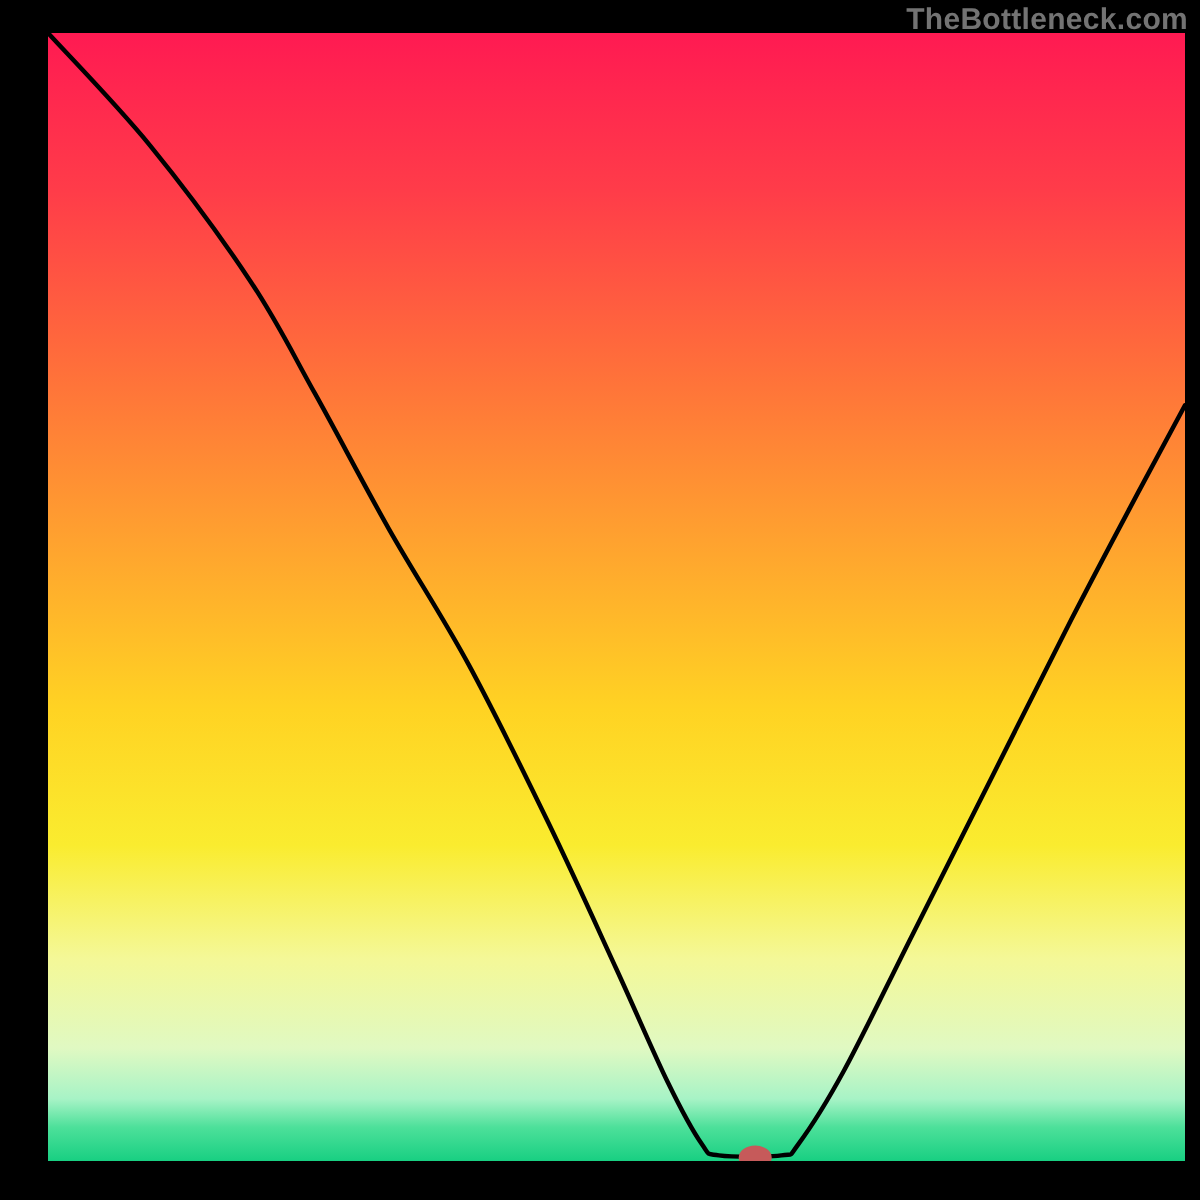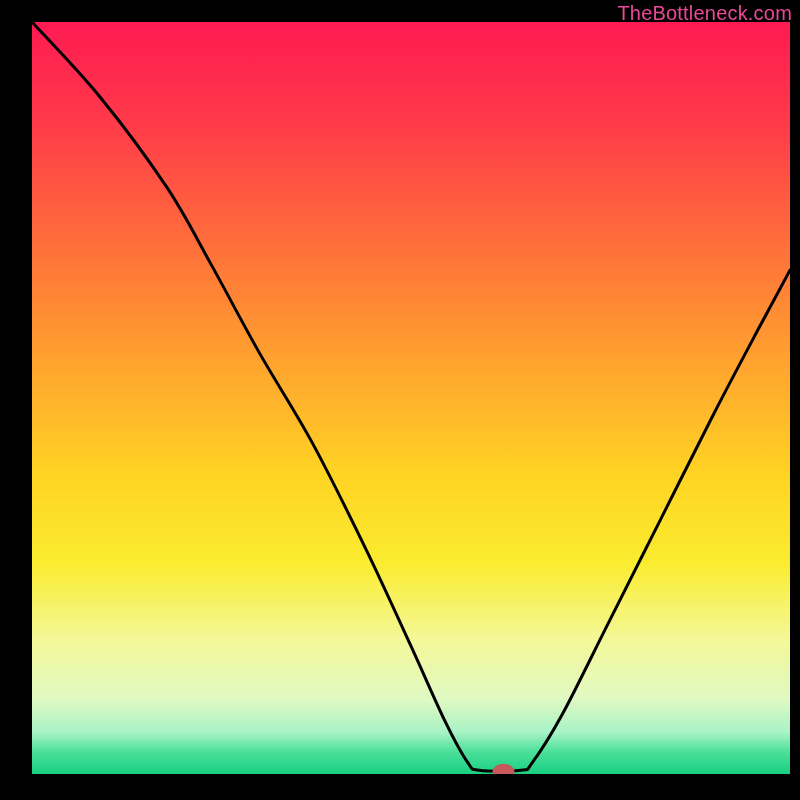--- a/index.html
+++ b/index.html
@@ -12,23 +12,23 @@
   }
   .wrap {
     position: relative;
     width: 800px;
     height: 800px;
   }
   .attribution {
     position: absolute;
     top: 2px;
     right: 8px;
-    color: #ec4899;
+    color: #737373;
     font-family: Arial, Helvetica, sans-serif;
-    font-weight: normal;
+    font-weight: bold;
     font-size: 20px;
     letter-spacing: 0.2px;
   }
   .plot-frame {
     position: absolute;
     left: 32px;
     top: 22px;
     width: 758px;
     height: 752px;
     background: black;

